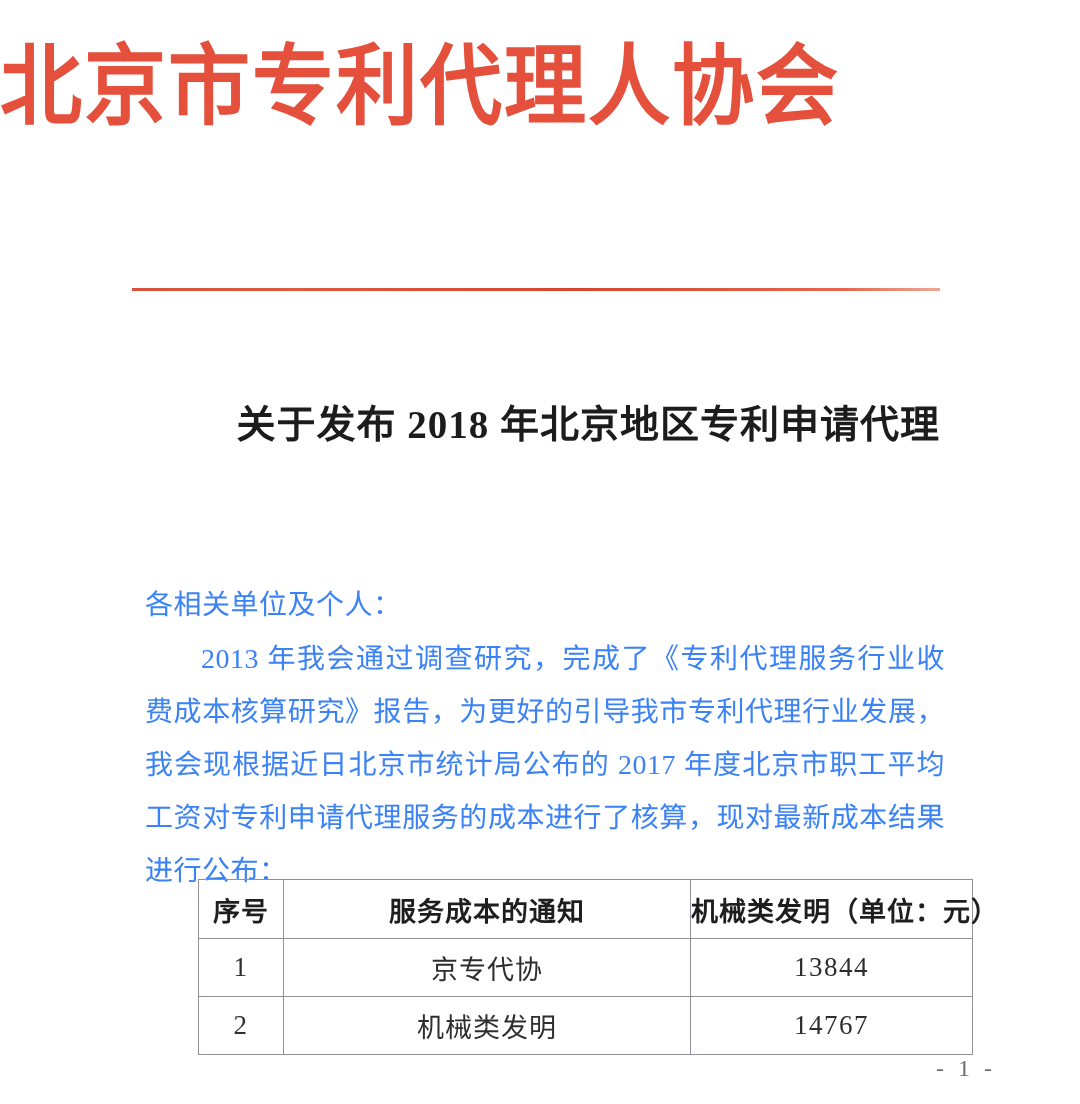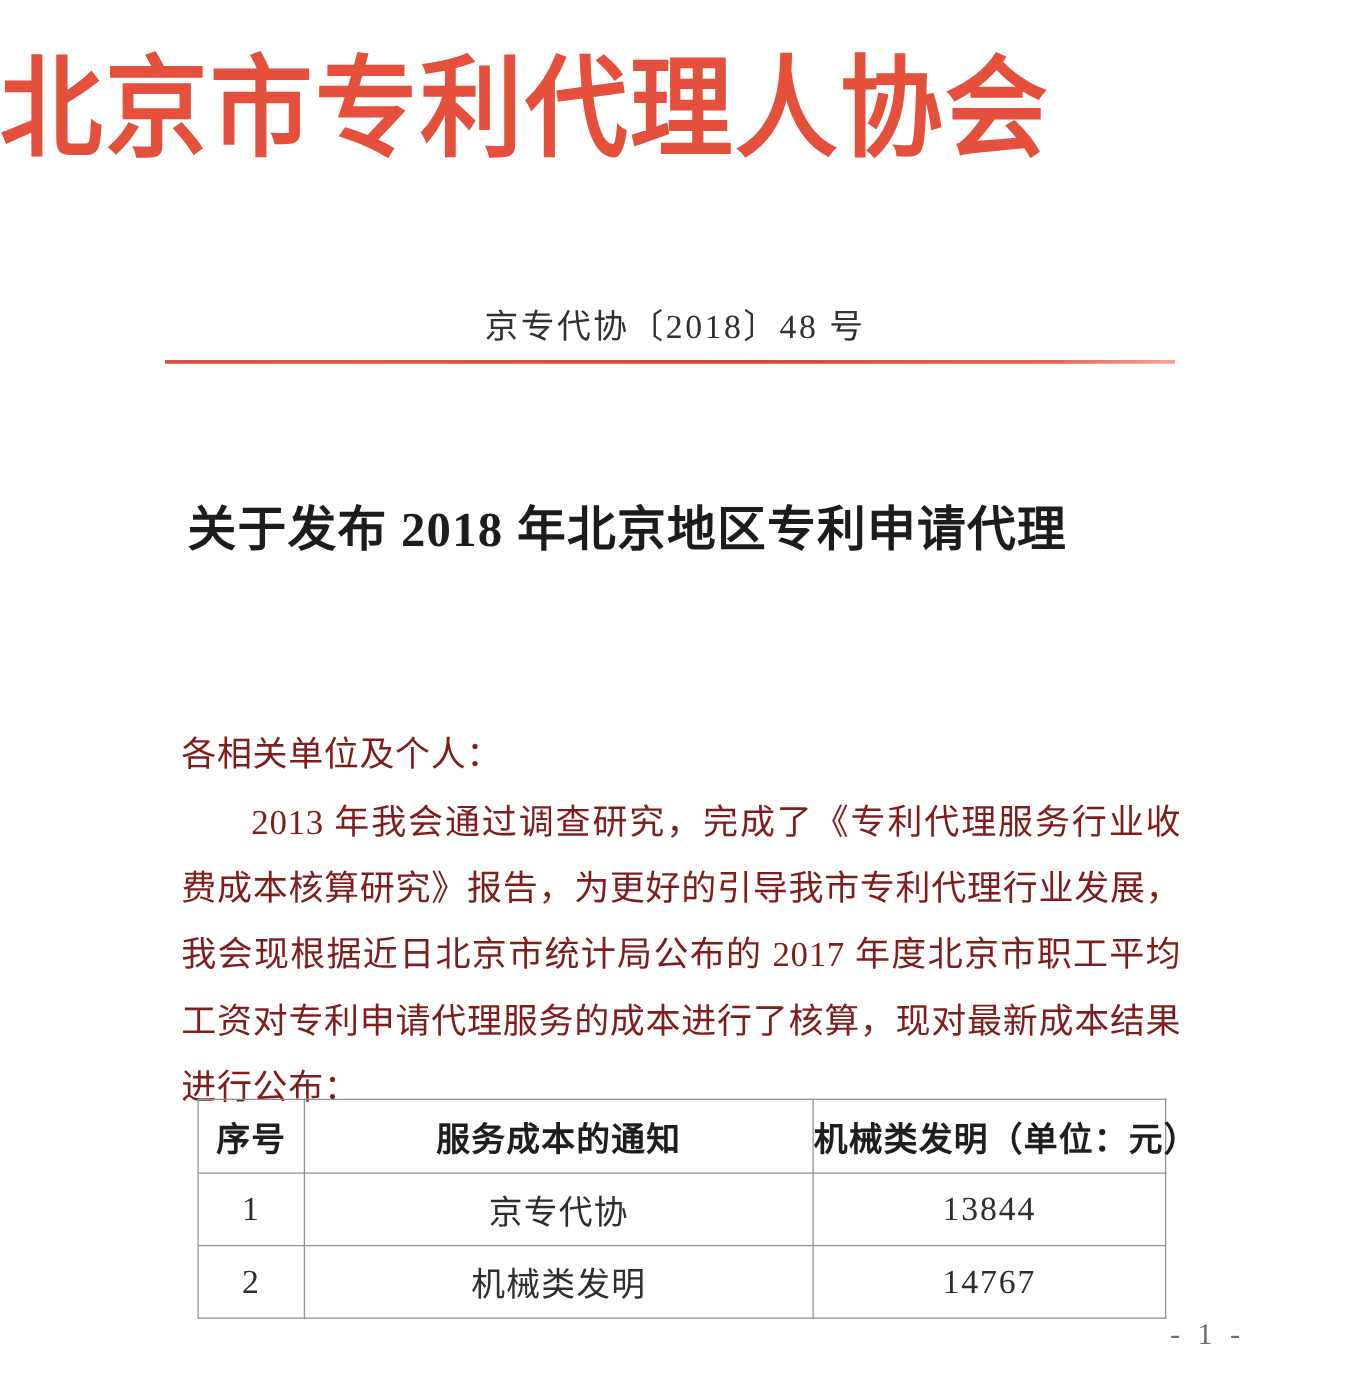--- a/index.html
+++ b/index.html
@@ -69,21 +69,21 @@
     height: 3px;
     background: linear-gradient(to right, #d9503c 0%, #e0583f 20%, #d6452f 55%, #e5664e 88%, #eda893 100%);
   }
 
   
   .doc-title {
     position: absolute;
     left: 150px;
     width: 790px;
     top: 392px;
-    text-align: left;
+    text-align: right;
     font-family: "Liberation Serif", "DejaVu Serif", serif;
     font-weight: 700;
     font-size: 39px;
     line-height: 66px;
     letter-spacing: 1px;
     color: #1c1c1c;
   }
 
   .doc-title .line {
     display: block;
@@ -91,21 +91,21 @@
   }
 
   
   .body-block {
     position: absolute;
     left: 145px;
     width: 800px;
     top: 578px;
     font-size: 28px;
     line-height: 53px;
-    color: #7f1d1d;
+    color: #3b82f6;
     letter-spacing: 0.5px;
   }
 
   .salutation {
     display: block;
     white-space: nowrap;
     margin-bottom: 1px;
   }
 
   .body-para {
@@ -123,20 +123,21 @@
     top: 879px;
     width: 774px;
   }
 
   table.cost-table {
     width: 100%;
     border-collapse: collapse;
     table-layout: fixed;
     font-size: 26px;
     color: #2e2e2e;
+    margin-left: 40px;
   }
 
   table.cost-table col.c-index { width: 85px; }
   table.cost-table col.c-type  { width: 407px; }
   table.cost-table col.c-cost  { width: 282px; }
 
   table.cost-table th,
   table.cost-table td {
     border: 1.5px solid #8f9196;
     text-align: center;
@@ -179,21 +180,20 @@
 </style>
 </head>
 <body>
 
 <div class="page">
 
   <div class="letterhead">
     <span class="letterhead-title">北京市专利代理人协会</span>
   </div>
 
-  <div class="doc-number">京专代协〔2018〕48 号</div>
 
   <div class="red-rule"></div>
 
   <div class="doc-title">
     <span class="line">关于发布 2018 年北京地区专利申请代理</span>
   </div>
 
   <div class="body-block">
     <span class="salutation">各相关单位及个人：</span>
     <span class="body-para">2013 年我会通过调查研究，完成了《专利代理服务行业收费成本核算研究》报告，为更好的引导我市专利代理行业发展，我会现根据近日北京市统计局公布的 2017 年度北京市职工平均工资对专利申请代理服务的成本进行了核算，现对最新成本结果进行公布：</span>

